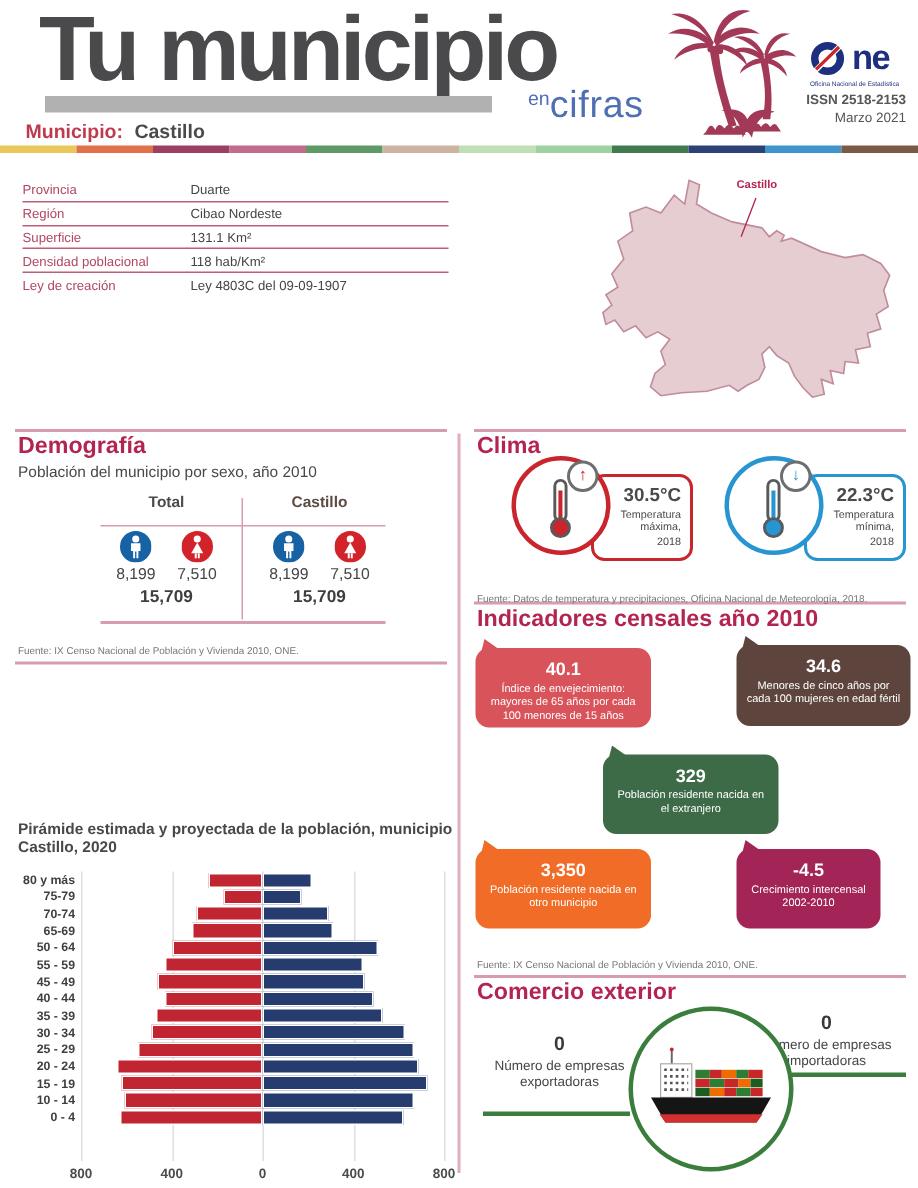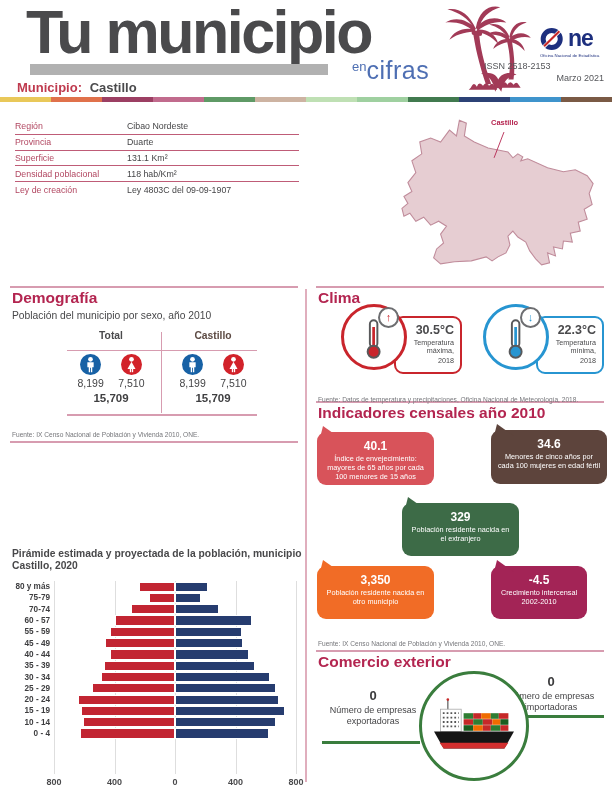--- a/index.html
+++ b/index.html
@@ -12,21 +12,21 @@
   .title-bar{position:absolute;left:30px;top:64px;width:298px;height:11px;background:#b1b1b1;}
   .encifras{position:absolute;left:352px;top:56px;color:#4e6fb3;}
   .encifras .en{font-size:13px;position:relative;top:-8px;}
   .encifras .cifras{font-size:25px;letter-spacing:0.5px;}
   .palms{position:absolute;left:428px;top:0px;width:112px;height:94px;}
   .one-logo{position:absolute;left:540px;top:25px;width:66px;}
   .one-row{display:flex;align-items:center;}
   .one-row svg{width:27px;height:26px;}
   .one-ne{font-size:23px;font-weight:bold;color:#1d2f7e;letter-spacing:-1px;margin-left:1px;}
   .one-caption{font-size:4.3px;color:#1d2f7e;margin-top:1px;white-space:nowrap;}
-  .issn{position:absolute;right:8px;top:61px;width:120px;text-align:left;font-size:9px;color:#55565a;}
+  .issn{position:absolute;right:8px;top:61px;width:120px;text-align:right;font-size:9px;color:#55565a;font-weight:bold;}
   .pubdate{position:absolute;right:8px;top:73px;width:120px;text-align:right;font-size:9px;color:#55565a;}
   .municipio-line{position:absolute;left:10px;top:80px;font-size:13px;font-weight:bold;}
   .mun-label{color:#bf3a4e;margin-left:7px;}
   .mun-name{color:#4a4a4c;margin-left:4px;}
   .stripe{position:absolute;left:0;top:97px;width:612px;height:5px;display:flex;}
   .stripe-seg{flex:1;height:100%;}
 
   
   .info-table{position:absolute;left:15px;top:119px;width:284px;}
   .info-row{display:flex;align-items:center;height:14.8px;border-bottom:1px solid #bf5c77;font-size:8.8px;}
@@ -170,26 +170,26 @@
       <div class="stripe-seg" style="background: rgb(191, 224, 180);"></div>
       <div class="stripe-seg" style="background: rgb(159, 208, 160);"></div>
       <div class="stripe-seg" style="background: rgb(65, 122, 79);"></div>
       <div class="stripe-seg" style="background: rgb(44, 66, 118);"></div>
       <div class="stripe-seg" style="background: rgb(63, 148, 204);"></div>
       <div class="stripe-seg" style="background: rgb(122, 90, 69);"></div>
     </div>
 
   <div class="info-table">
       <div class="info-row">
+        <span class="info-label">Provincia</span>
+        <span class="info-value">Duarte</span>
+      </div>
+      <div class="info-row">
         <span class="info-label">Región</span>
         <span class="info-value">Cibao Nordeste</span>
-      </div>
-      <div class="info-row">
-        <span class="info-label">Provincia</span>
-        <span class="info-value">Duarte</span>
       </div>
       <div class="info-row">
         <span class="info-label">Superficie</span>
         <span class="info-value">131.1 Km²</span>
       </div>
       <div class="info-row">
         <span class="info-label">Densidad poblacional</span>
         <span class="info-value">118 hab/Km²</span>
       </div>
       <div class="info-row">
@@ -298,21 +298,28 @@
           </div>
         </div>
         <div class="py-row">
           <div class="py-label">70-74</div>
           <div class="py-plot">
             <div class="py-bar py-bar-l" style="width: 18.125%; background: rgb(194, 37, 50);"></div>
             <div class="py-bar py-bar-r" style="width: 18.125%; background: rgb(38, 60, 111);"></div>
           </div>
         </div>
         <div class="py-row">
-          <div class="py-label">60 - 57</div>
+          <div class="py-label">65-69</div>
+          <div class="py-plot">
+            <div class="py-bar py-bar-l" style="width: 19.375%; background: rgb(194, 37, 50);"></div>
+            <div class="py-bar py-bar-r" style="width: 19.375%; background: rgb(38, 60, 111);"></div>
+          </div>
+        </div>
+        <div class="py-row">
+          <div class="py-label">50 - 64</div>
           <div class="py-plot">
             <div class="py-bar py-bar-l" style="width: 25%; background: rgb(194, 37, 50);"></div>
             <div class="py-bar py-bar-r" style="width: 31.875%; background: rgb(38, 60, 111);"></div>
           </div>
         </div>
         <div class="py-row">
           <div class="py-label">55 - 59</div>
           <div class="py-plot">
             <div class="py-bar py-bar-l" style="width: 26.875%; background: rgb(194, 37, 50);"></div>
             <div class="py-bar py-bar-r" style="width: 27.5%; background: rgb(38, 60, 111);"></div>

